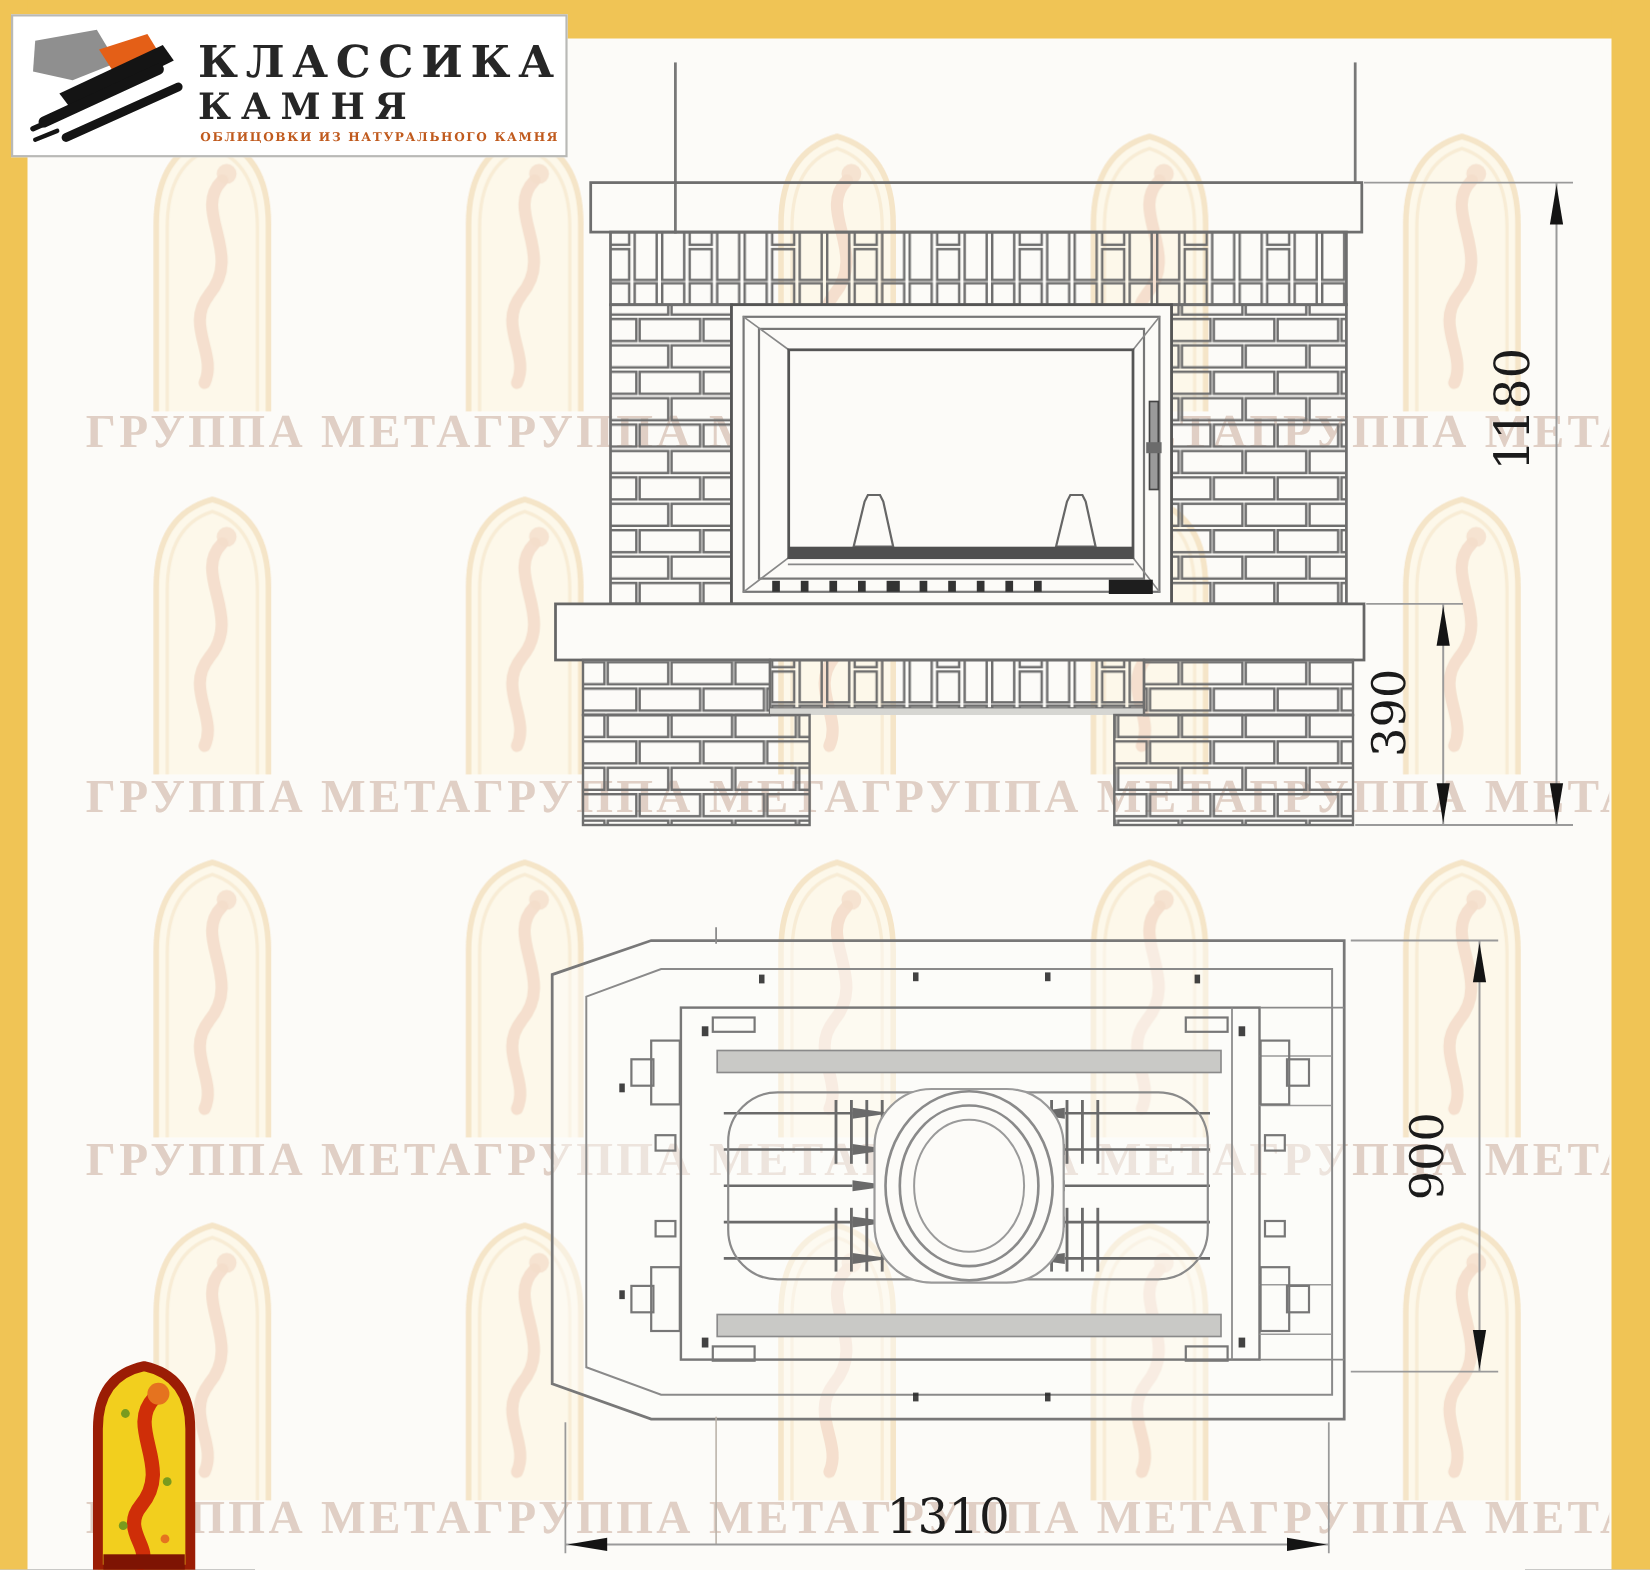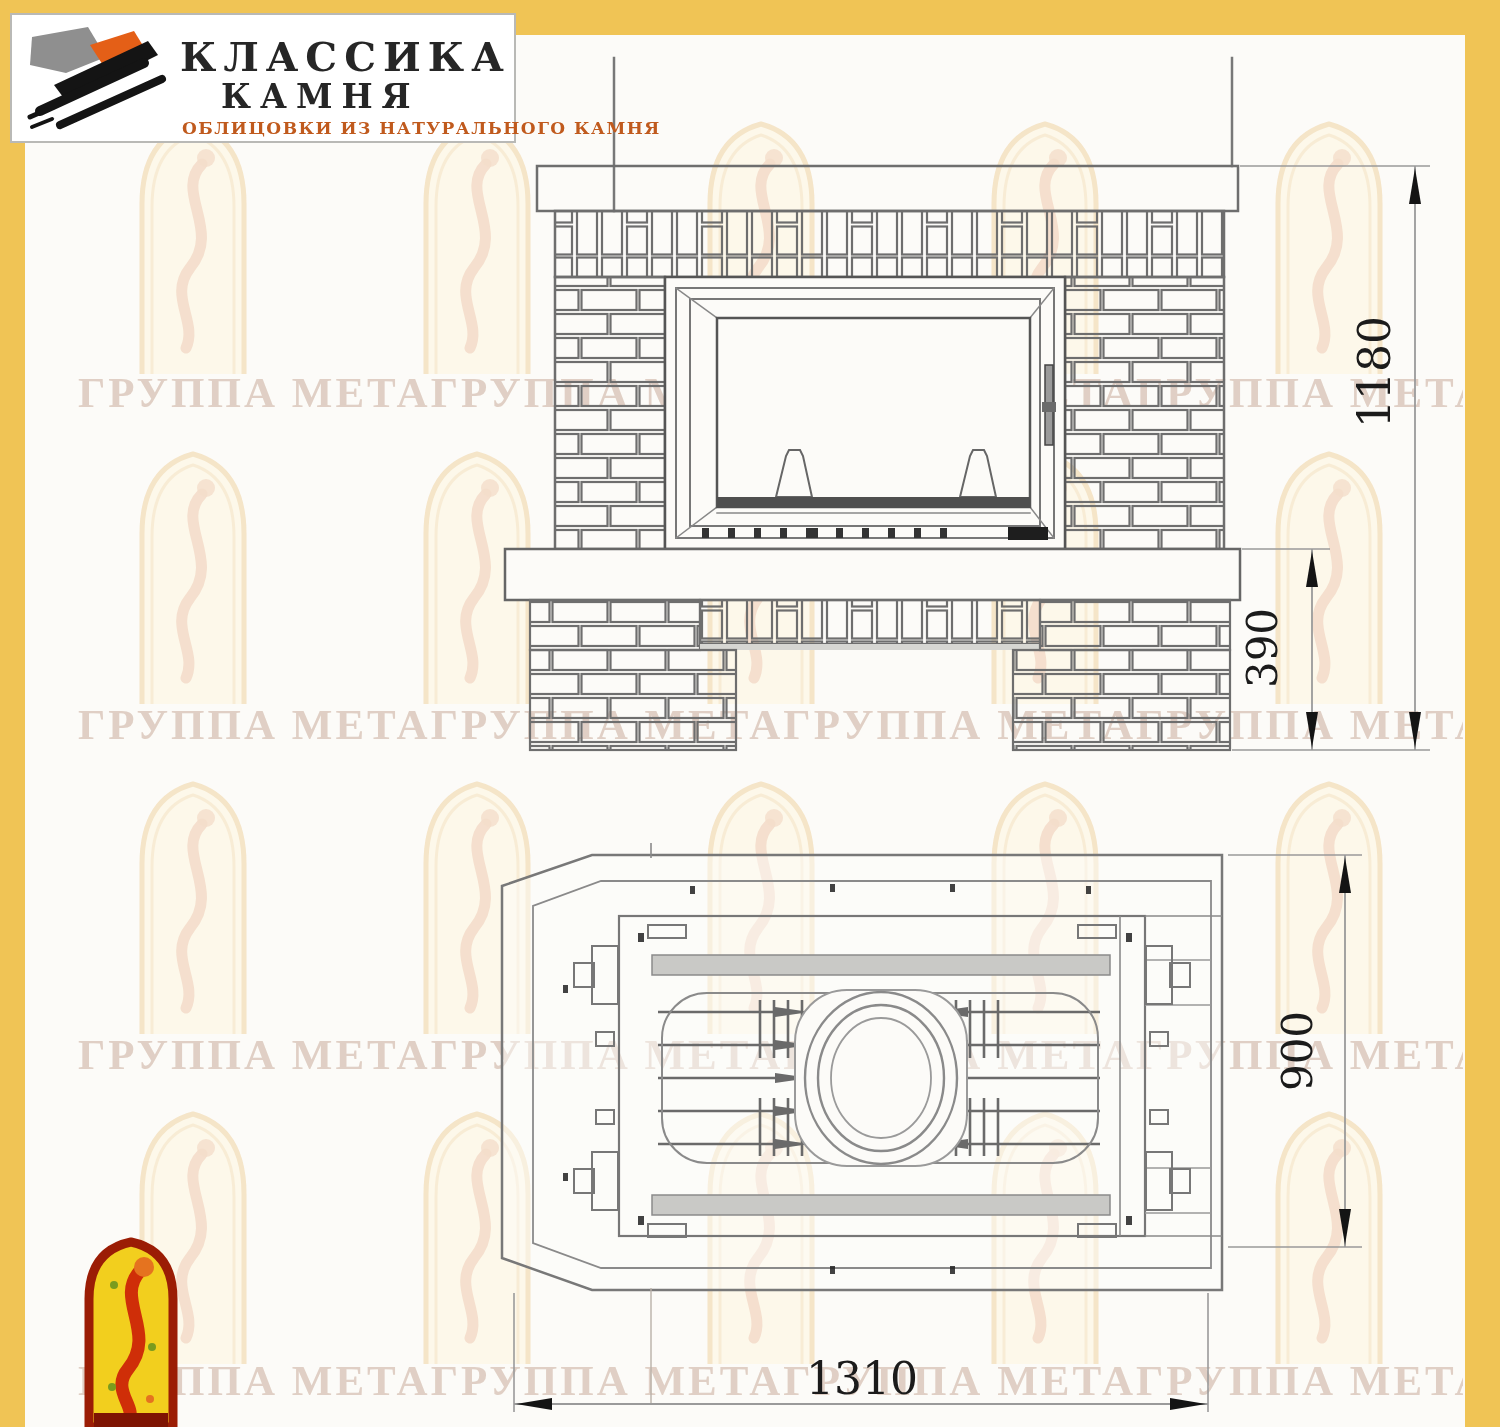--- a/index.html
+++ b/index.html
@@ -12,23 +12,23 @@
   .wm-layer{position:absolute;left:0;top:0;width:1500px;height:1427px;pointer-events:none;}
   .wm-band{position:absolute;left:78px;width:1385px;font-weight:bold;font-size:43px;
            letter-spacing:3px;color:#d9c5b8;white-space:nowrap;overflow:hidden;opacity:.8;}
   .drawing{position:absolute;left:0;top:0;}
   .logo-box{position:absolute;left:10px;top:13px;width:506px;height:130px;background:#ffffff;
             border:2px solid #b9b9b6;box-sizing:border-box;}
   .logo-mark{position:absolute;left:14px;top:8px;}
   .logo-text1{position:absolute;left:168px;top:18px;font-family:"DejaVu Serif",serif;
               font-weight:bold;font-size:40px;letter-spacing:7px;color:#262626;}
   .logo-text2{position:absolute;left:168px;top:62px;font-family:"DejaVu Serif",serif;
-              font-weight:bold;font-size:33px;letter-spacing:9px;color:#262626;margin-left:41px;}
+              font-weight:bold;font-size:33px;letter-spacing:9px;color:#262626;}
   .logo-sub{position:absolute;left:170px;top:103px;font-family:"DejaVu Serif",serif;
-            font-weight:bold;font-size:17px;letter-spacing:1.5px;color:#c05a1d;white-space:nowrap;}
+            font-weight:bold;font-size:11px;letter-spacing:1.5px;color:#c05a1d;white-space:nowrap;}
   .sheet-title{position:absolute;left:168px;top:784px;font-family:"Liberation Serif",serif;
                font-weight:bold;font-size:47px;letter-spacing:4px;color:#1c1c1c;}
   .emblem{position:absolute;left:84px;top:1237px;}
 </style>
 </head>
 <body>
 
 <div class="canvas">
 
   <div class="strip top"></div>

